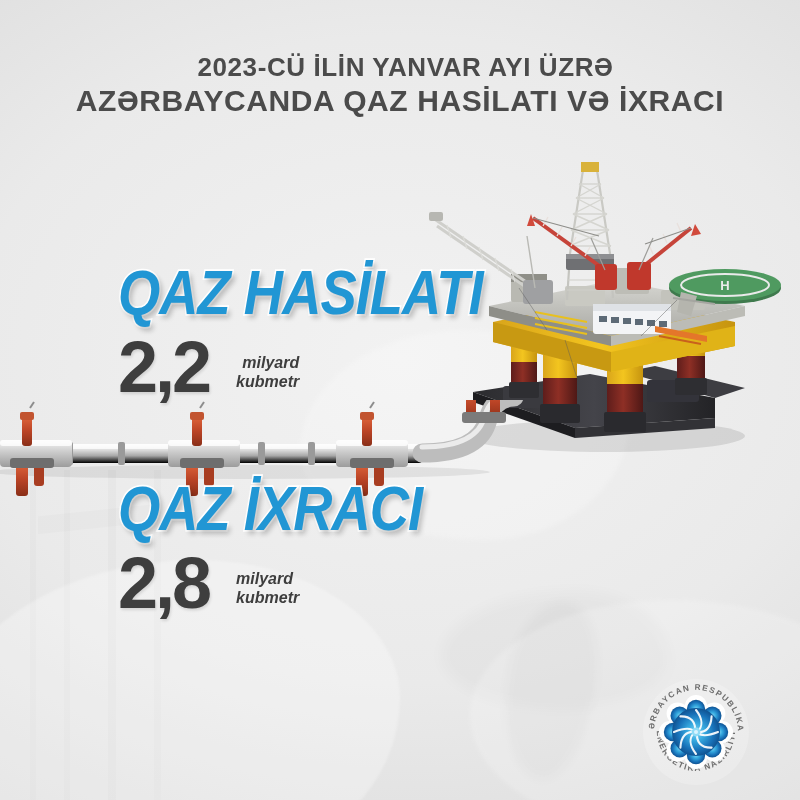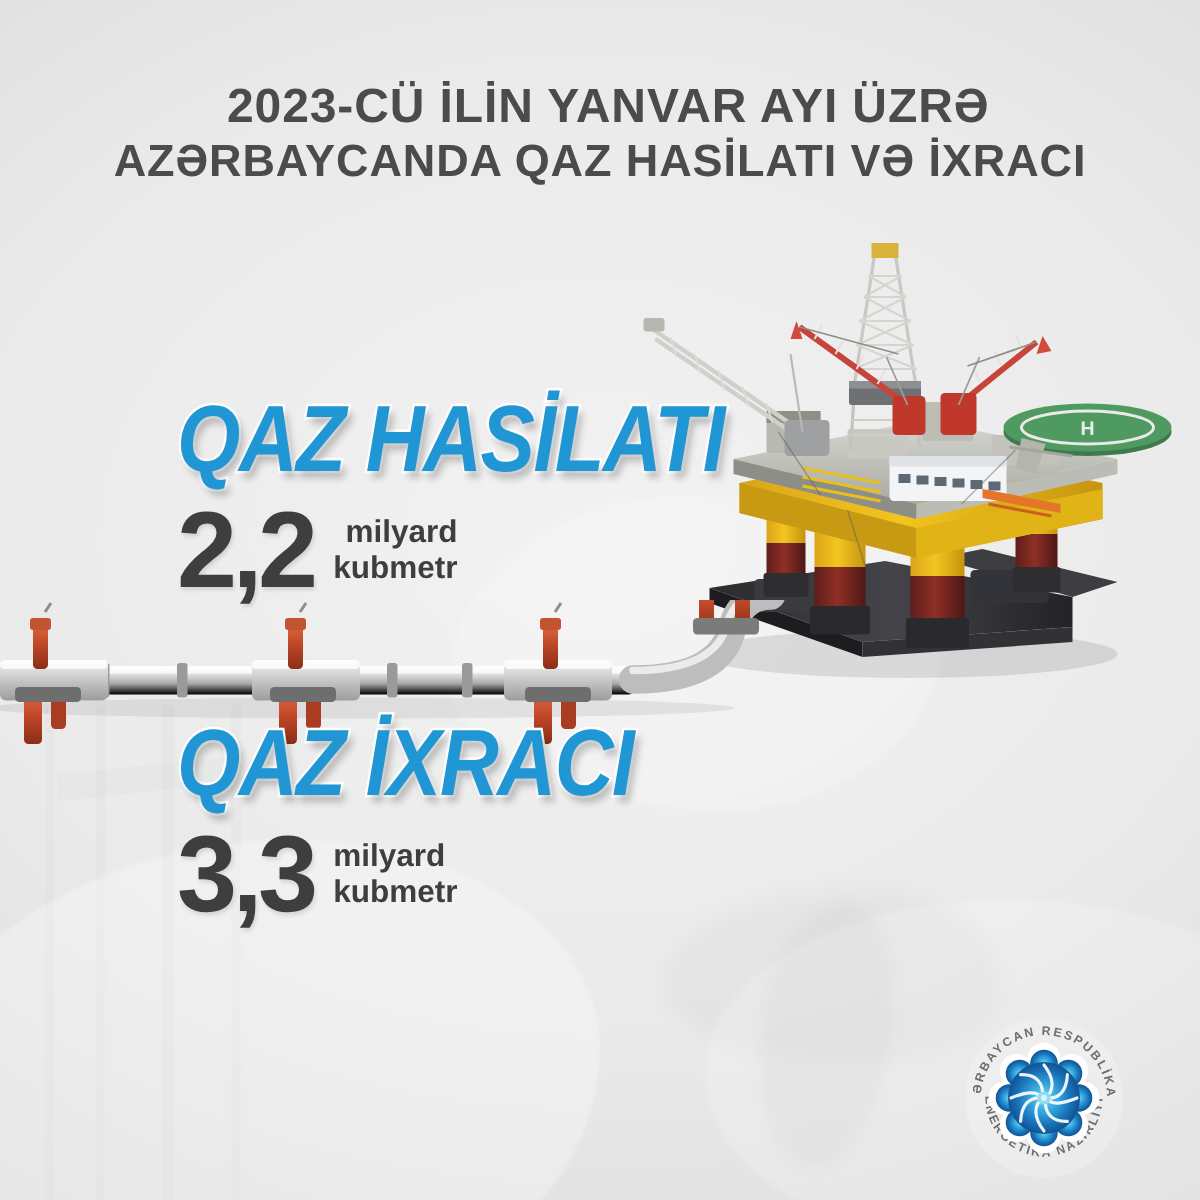--- a/index.html
+++ b/index.html
@@ -54,43 +54,43 @@
     border-radius:50% 50% 40% 60% / 40% 50% 50% 60%;
     transform:rotate(12deg);filter:blur(5px);
   }
 
   
   .title{
     position:absolute;left:0;top:52px;width:800px;text-align:center;
     color:#4b4b4b;font-weight:bold;letter-spacing:.6px;line-height:1.18;
     text-transform:uppercase;
   }
-  .title .l1{display:block;font-size:32px;padding-left:11px;}
+  .title .l1{display:block;font-size:26px;padding-left:11px;}
   .title .l2{display:block;font-size:30px;}
 
   
   .stat{position:absolute;}
   .stat-head{
     font-size:56px;font-weight:bold;font-style:italic;
     color:#2196d4;letter-spacing:-1px;line-height:1;
     text-transform:uppercase;
     transform:scaleY(1.12) scaleX(.97);transform-origin:left bottom;
     -webkit-text-stroke:3px #ffffff;
     paint-order:stroke fill;
     text-shadow:3px 4px 5px rgba(0,0,0,.22);
   }
   .stat-row{display:flex;align-items:flex-end;margin-top:10px;}
   .stat-num{
     font-size:72px;font-weight:bold;color:#3e3e3e;line-height:.92;
     letter-spacing:-3px;
     text-shadow:1px 2px 3px rgba(0,0,0,.12);
   }
   .stat-unit{
-    font-size:21px;font-weight:bold;color:#3e3e3e;line-height:1.15;
-    margin-left:13px;margin-bottom:9px;
+    font-size:16px;font-weight:bold;color:#3e3e3e;line-height:1.15;
+    margin-left:27px;margin-bottom:9px;font-style:italic;
   }
   .stat-unit span{display:block;}
 
   #stat-production{left:118px;top:268px;text-align:right;}
   #stat-export{left:118px;top:484px;}
 
   
   #pipeline{position:absolute;left:-10px;top:400px;width:540px;height:130px;}
 
   
@@ -385,21 +385,21 @@
       <div class="stat-unit">
         <span>milyard</span>
         <span>kubmetr</span>
       </div>
     </div>
   </div>
 
   <div class="stat" id="stat-export">
     <div class="stat-head">QAZ İXRACI</div>
     <div class="stat-row">
-      <div class="stat-num">3,3</div>
+      <div class="stat-num">2,8</div>
       <div class="stat-unit">
         <span>milyard</span>
         <span>kubmetr</span>
       </div>
     </div>
   </div>
 
   <svg id="ministry-logo" viewBox="0 0 112 112">
     <defs>
       <radialGradient id="swirl" cx="50%" cy="50%" r="52%">

